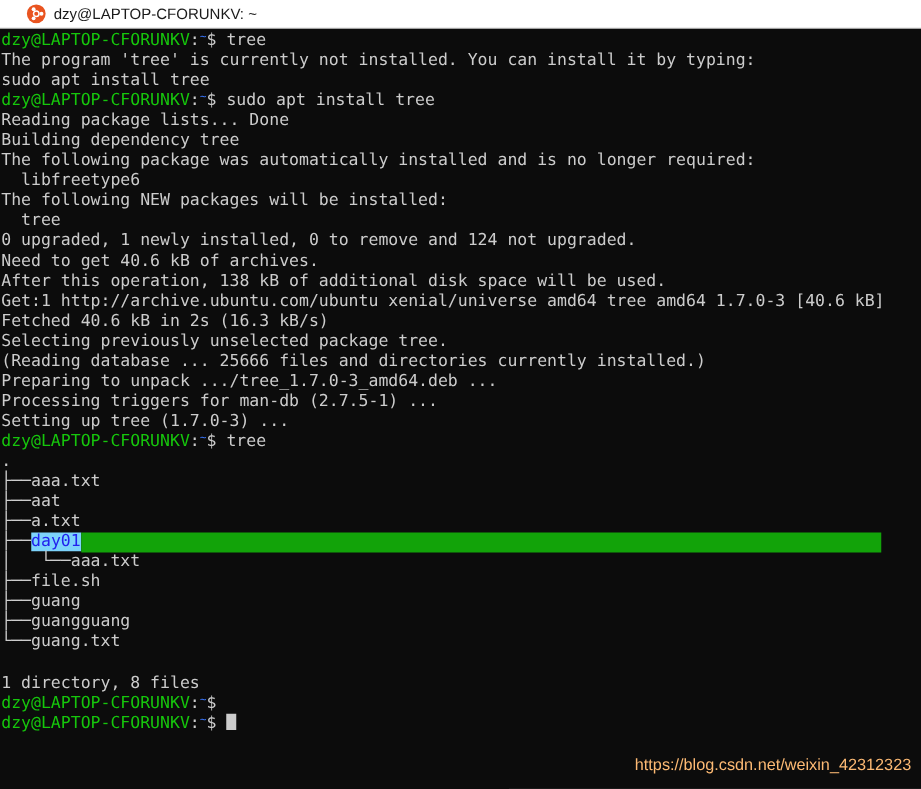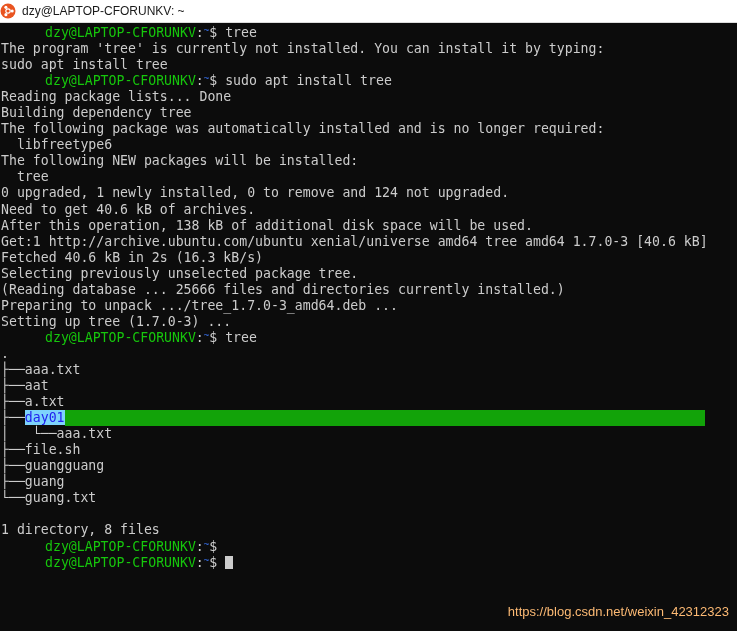--- a/index.html
+++ b/index.html
@@ -24,21 +24,21 @@
     flex-direction: column;
   }
 
   
   #titlebar {
     height: 23px;
     min-height: 23px;
     background: #ffffff;
     display: flex;
     align-items: center;
-    padding-left: 0;
+    padding-left: 21px;
     box-sizing: border-box;
     border-bottom: 1px solid #dcdcdc;
   }
   #titlebar .tb-icon {
     width: 16px;
     height: 16px;
     margin-right: 6px;
     flex: 0 0 auto;
     display: block;
   }
@@ -65,21 +65,21 @@
     font-size: 13.2px;
     line-height: 16.05px;
     height: 16.05px;
     color: #cccccc;
     white-space: pre;
     letter-spacing: 0px;
     position: relative;
   }
   .line.blank { color: transparent; }
 
-  .fg-green  { color: #16c60c; margin-left: 44px; }
+  .fg-green  { color: #16c60c; }
   .fg-white  { color: #cccccc; }
   .fg-tilde  { color: #3b78ff; font-size: 9px; position: relative; top: -4px; }
 
   
   .hl-dir {
     background: #7dd3fc;
     color: #2222ee;
   }
   .hl-fill {
     display: inline-block;
@@ -141,33 +141,34 @@
     <div class="line">The following NEW packages will be installed:</div>
     <div class="line">  tree</div>
     <div class="line">0 upgraded, 1 newly installed, 0 to remove and 124 not upgraded.</div>
     <div class="line">Need to get 40.6 kB of archives.</div>
     <div class="line">After this operation, 138 kB of additional disk space will be used.</div>
     <div class="line">Get:1 http://archive.ubuntu.com/ubuntu xenial/universe amd64 tree amd64 1.7.0-3 [40.6 kB]</div>
     <div class="line">Fetched 40.6 kB in 2s (16.3 kB/s)</div>
     <div class="line">Selecting previously unselected package tree.</div>
     <div class="line">(Reading database ... 25666 files and directories currently installed.)</div>
     <div class="line">Preparing to unpack .../tree_1.7.0-3_amd64.deb ...</div>
+    <div class="line">Processing triggers for man-db (2.7.5-1) ...</div>
     <div class="line">Setting up tree (1.7.0-3) ...</div>
 
     <div class="line"><span class="fg-green">dzy@LAPTOP-CFORUNKV</span><span class="fg-white">:</span><span class="fg-tilde">~</span><span class="fg-white">$</span><span class="fg-white"> </span><span class="fg-white">tree</span></div>
 
     <div class="line">.</div>
     <div class="line">├──aaa.txt</div>
     <div class="line">├──aat</div>
     <div class="line">├──a.txt</div>
     <div class="line"><span class="fg-white">├──</span><span class="hl-dir">day01</span><span class="hl-fill"></span></div>
     <div class="line">│   └──aaa.txt</div>
     <div class="line">├──file.sh</div>
+    <div class="line">├──guang</div>
     <div class="line">├──guangguang</div>
-    <div class="line">├──guang</div>
     <div class="line">└──guang.txt</div>
 
     <div class="line blank">&nbsp;</div>
     <div class="line">1 directory, 8 files</div>
 
     <div class="line"><span class="fg-green">dzy@LAPTOP-CFORUNKV</span><span class="fg-white">:</span><span class="fg-tilde">~</span><span class="fg-white">$</span></div>
 
     <div class="line"><span class="fg-green">dzy@LAPTOP-CFORUNKV</span><span class="fg-white">:</span><span class="fg-tilde">~</span><span class="fg-white">$</span><span class="fg-white"> </span><span class="cursor"></span></div>
 
     <div id="watermark">https://blog.csdn.net/weixin_42312323</div>

